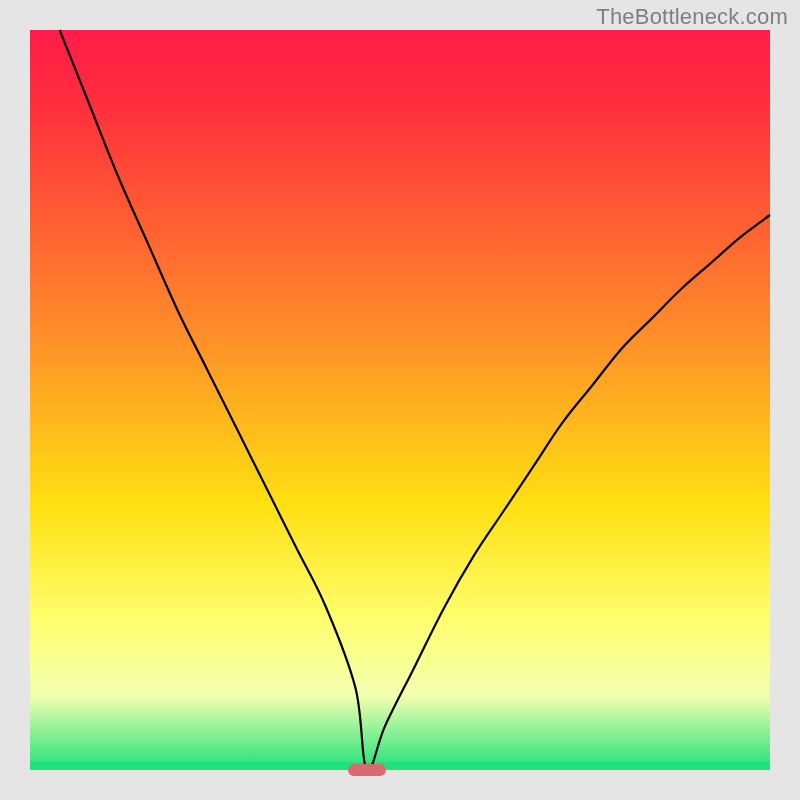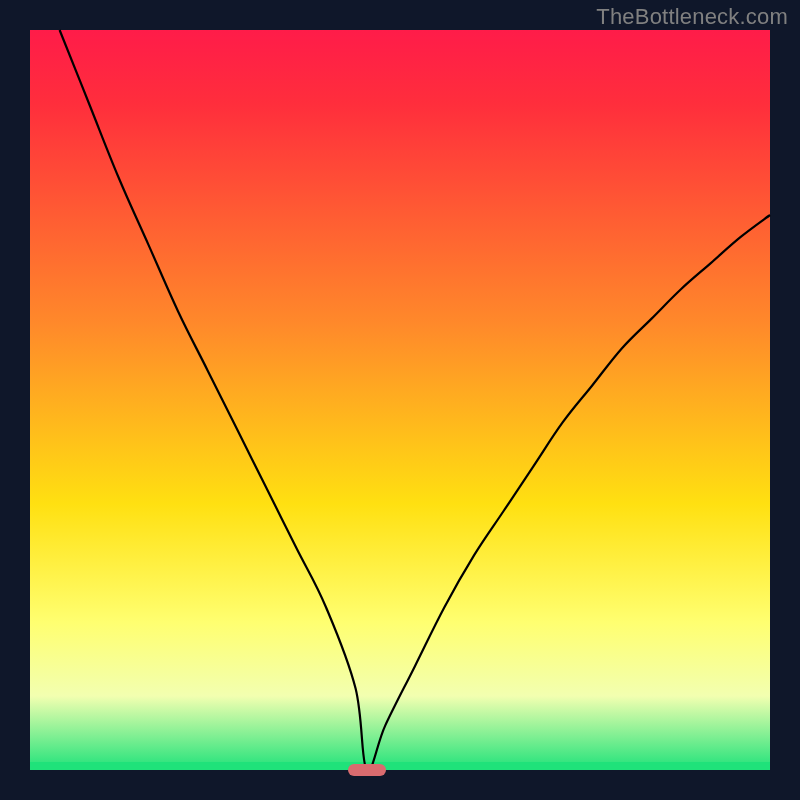--- a/index.html
+++ b/index.html
@@ -8,21 +8,21 @@
     width: 800px;
     height: 800px;
     overflow: hidden;
     background: #000;
     font-family: Arial, Helvetica, sans-serif;
   }
   .outer {
     position: relative;
     width: 800px;
     height: 800px;
-    background: #0f172a;
+    background: #e5e5e5;
   }
   .plot {
     position: absolute;
     left: 30px;
     top: 30px;
     width: 740px;
     height: 740px;
     background: linear-gradient(
       to bottom,
       var(--c-top) 0%,

